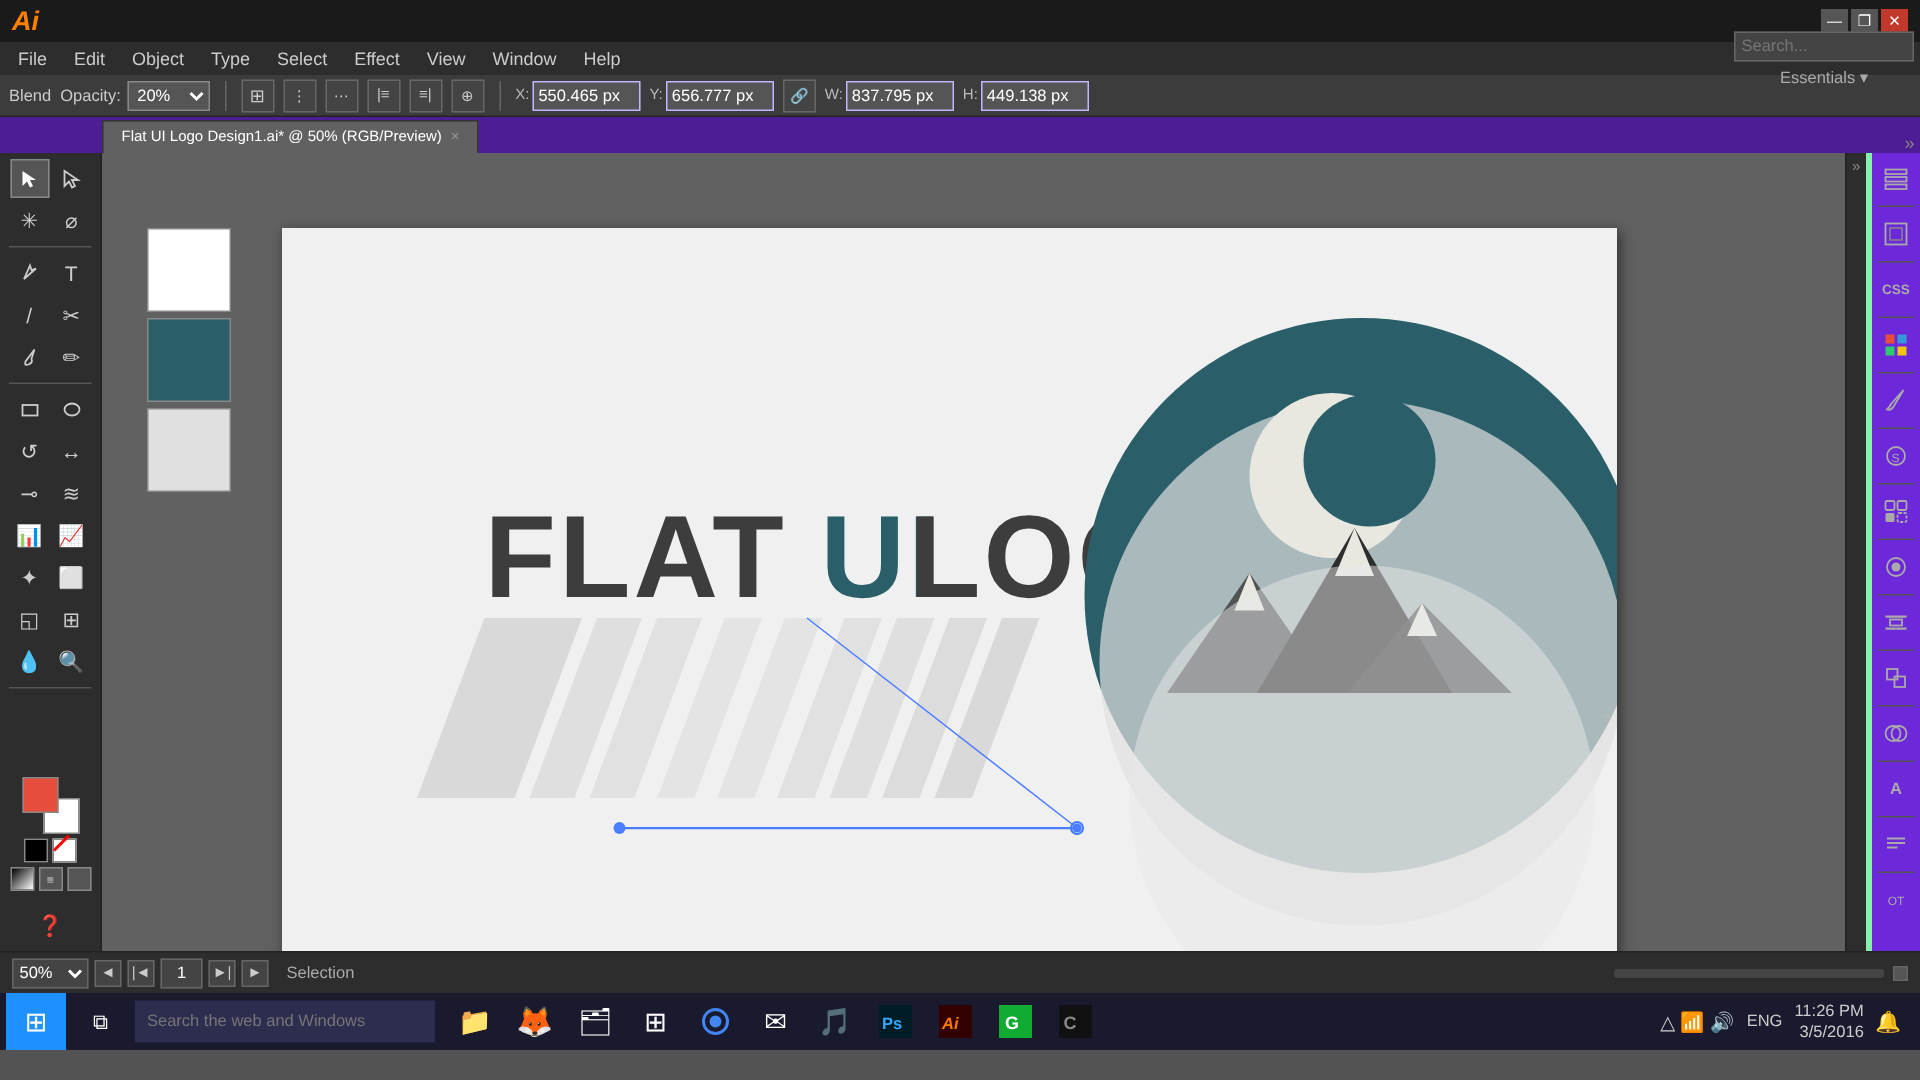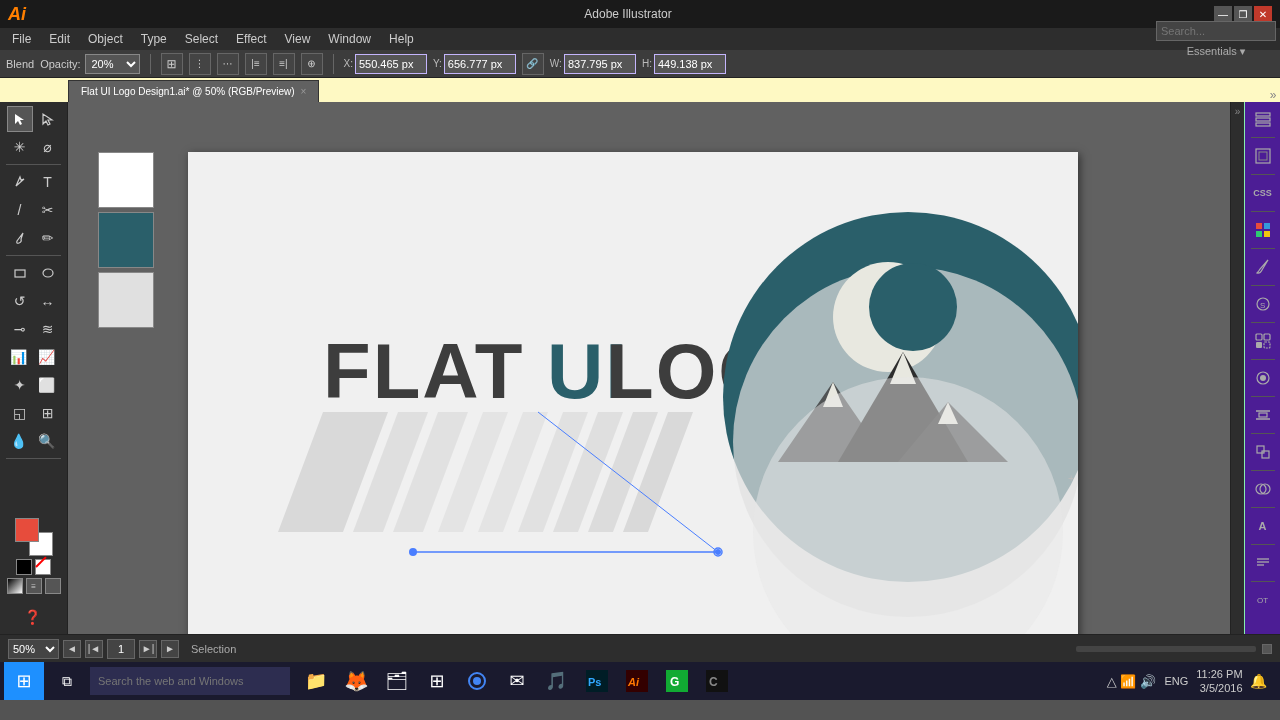--- a/index.html
+++ b/index.html
@@ -98,21 +98,21 @@
       color: #fff;
       font-size: 11px;
       height: 20px;
       width: 72px;
       padding: 0 3px;
     }
 
     
     #tab-bar {
       height: 24px;
-      background: #fef9c3;
+      background: #4c1d95;
       display: flex;
       align-items: flex-end;
       padding-left: 68px;
     }
     #tab-bar .tab {
       height: 22px;
       background: #4a4a4a;
       border: 1px solid #333;
       border-bottom: none;
       padding: 0 12px;
@@ -183,27 +183,27 @@
       left: 120px;
       width: 890px;
       height: 498px;
       background: #f0f0f0;
       box-shadow: 2px 2px 8px rgba(0,0,0,0.5);
     }
 
     
     #right-panel {
       width: 36px;
-      background: #4c1d95;
+      background: #6d28d9;
       display: flex;
       flex-direction: column;
       align-items: center;
       padding: 4px 2px;
       gap: 3px;
-      border-left: 1px solid #86efac;
+      border-left: 4px solid #86efac;
     }
     .right-tool {
       width: 26px; height: 26px;
       display: flex; align-items: center; justify-content: center;
       color: #bbb; font-size: 13px; cursor: pointer;
     }
     .right-separator { height: 1px; width: 24px; background: #555; margin: 2px 0; }
 
     
     #swatches-panel {
@@ -306,21 +306,20 @@
       padding-top: 4px;
       color: #888; font-size: 10px; cursor: pointer;
       border-left: 1px solid #222;
     }
   </style>
 </head>
 <body>
 
 <div id="title-bar">
   <div class="ai-logo">Ai</div>
-  <div class="title-center">Adobe Illustrator</div>
   <div class="window-controls">
     <span>—</span>
     <span>❐</span>
     <span>✕</span>
   </div>
 </div>
 
 <div id="menu-bar">
   <span class="menu-item">File</span>
   <span class="menu-item">Edit</span>

